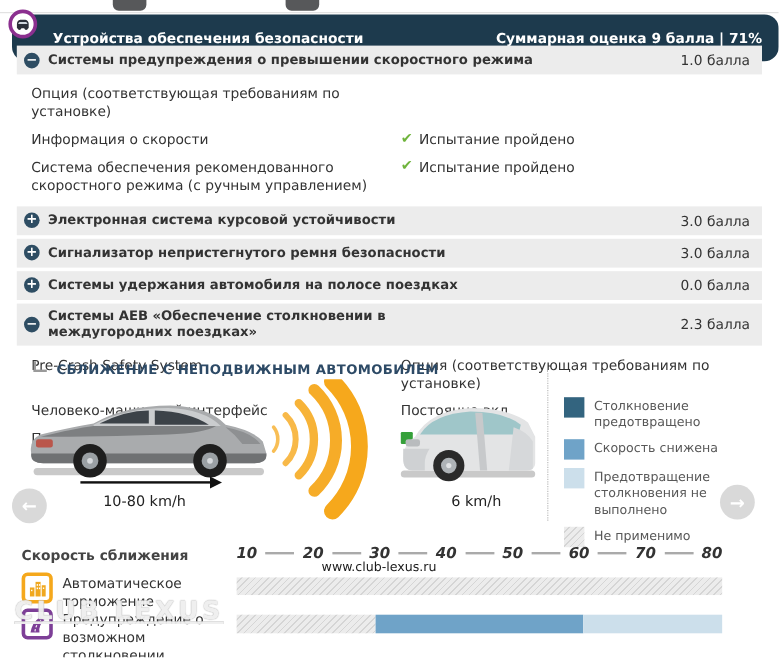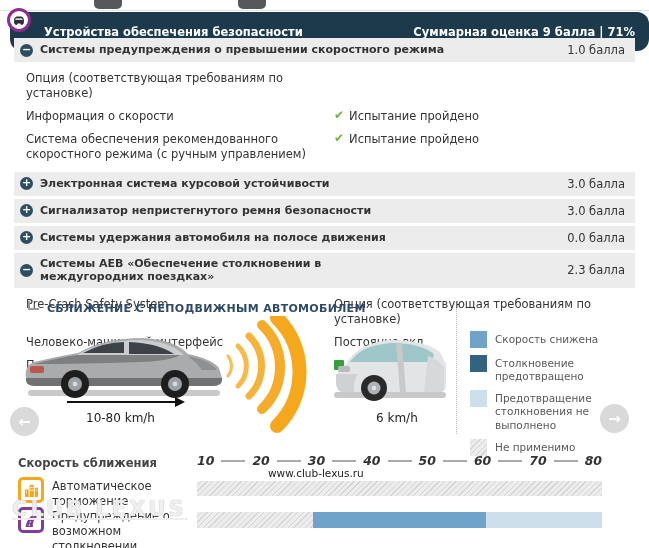--- a/index.html
+++ b/index.html
@@ -138,21 +138,21 @@
     </div>
 
     <div class="sechead">
       <span class="pmicon">+</span>
       <span class="sectitle">Сигнализатор непристегнутого ремня безопасности</span>
       <span class="secscore">3.0 балла</span>
     </div>
 
     <div class="sechead">
       <span class="pmicon">+</span>
-      <span class="sectitle">Системы удержания автомобиля на полосе движения</span>
+      <span class="sectitle">Системы удержания автомобиля на полосе поездках</span>
       <span class="secscore">0.0 балла</span>
     </div>
 
     <div class="sechead">
       <span class="pmicon">−</span>
       <span class="sectitle" style="max-width:330px">Системы AEB «Обеспечение столкновении в междугородних поездках»</span>
       <span class="secscore">2.3 балла</span>
     </div>
     <div class="detrows">
       <div class="detrow">
@@ -225,26 +225,26 @@
     <span>←</span>
   </div>
   <div class="navbtn nav-right">
     <span>→</span>
   </div>
 
   <div class="vdivider"></div>
 
   <div class="legend">
     <div class="legitem">
+      <span class="swatch seg-collision-avoided"></span>
+      <span class="leglabel">Столкновение предотвращено</span>
+    </div>
+    <div class="legitem">
       <span class="swatch seg-speed-reduced"></span>
       <span class="leglabel">Скорость снижена</span>
-    </div>
-    <div class="legitem">
-      <span class="swatch seg-collision-avoided"></span>
-      <span class="leglabel">Столкновение предотвращено</span>
     </div>
     <div class="legitem">
       <span class="swatch seg-collision-avoidance-failed"></span>
       <span class="leglabel">Предотвращение столкновения не выполнено</span>
     </div>
     <div class="legitem">
       <span class="swatch seg-not-applicable"></span>
       <span class="leglabel">Не применимо</span>
     </div>
   </div>

